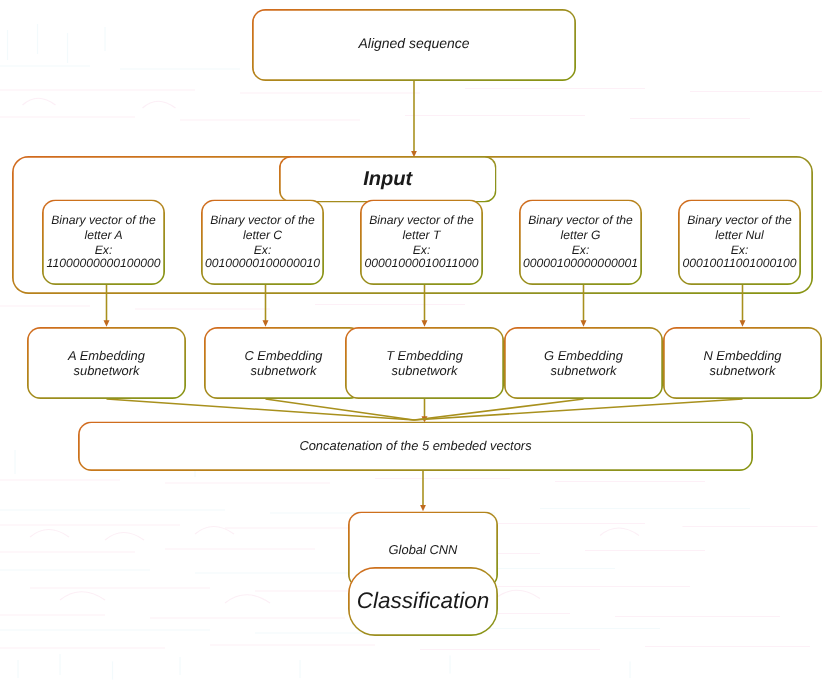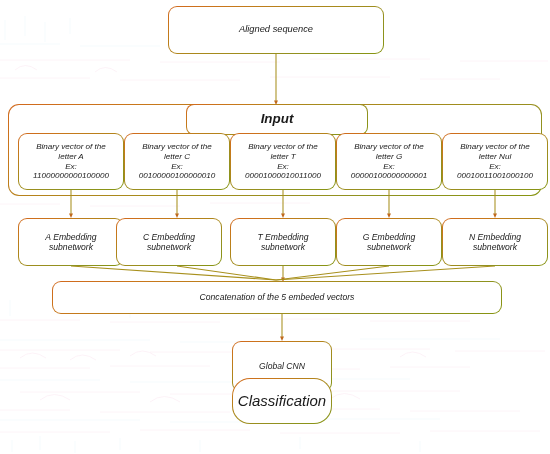--- a/index.html
+++ b/index.html
@@ -30,33 +30,33 @@
       linear-gradient(160deg,#d2691e 0%,#c8781b 18%,#a88a1c 48%,#8f9220 78%,#879411 100%);
     background-origin:border-box;
     background-clip:padding-box,border-box;
   }
   .box .inner{line-height:1.22;}
 
   
   #aligned-sequence{left:168px;top:6px;width:216px;height:48px;font-size:9.3px;}
   #input-container{left:8px;top:104px;width:534px;height:92px;border-radius:11px;
       align-items:flex-start;justify-content:flex-start;z-index:1;}
-  #input-label{left:186px;top:104px;width:182px;height:31px;border-radius:8px;
+  #input-label{left:186px;top:104px;width:145px;height:31px;border-radius:8px;
       font-size:13.4px;font-weight:bold;z-index:4;}
 
-  .vec{top:133px;width:106px;height:57px;font-size:8.1px;z-index:5;}
+  .vec{top:133px;width:82px;height:57px;font-size:8.1px;z-index:5;margin-left:10px;}
   #vec-a{left:18px;}
   #vec-c{left:124px;}
   #vec-t{left:230px;}
   #vec-g{left:336px;}
   #vec-n{left:442px;}
 
   .emb{top:218px;width:106px;height:48px;font-size:8.6px;}
   #emb-a{left:18px;}
-  #emb-c{left:116px;}
+  #emb-c{left:136px;}
   #emb-t{left:230px;}
   #emb-g{left:336px;}
   #emb-n{left:442px;}
 
   #concat{left:52px;top:281px;width:450px;height:33px;font-size:8.6px;}
   #global-cnn{left:232px;top:341px;width:100px;height:51px;font-size:8.6px;align-items:center;}
   #classification{left:232px;top:378px;width:100px;height:46px;font-size:15px;border-radius:18px;}
 
   
   #links{position:absolute;left:0;top:0;width:550px;height:454px;z-index:2;}

